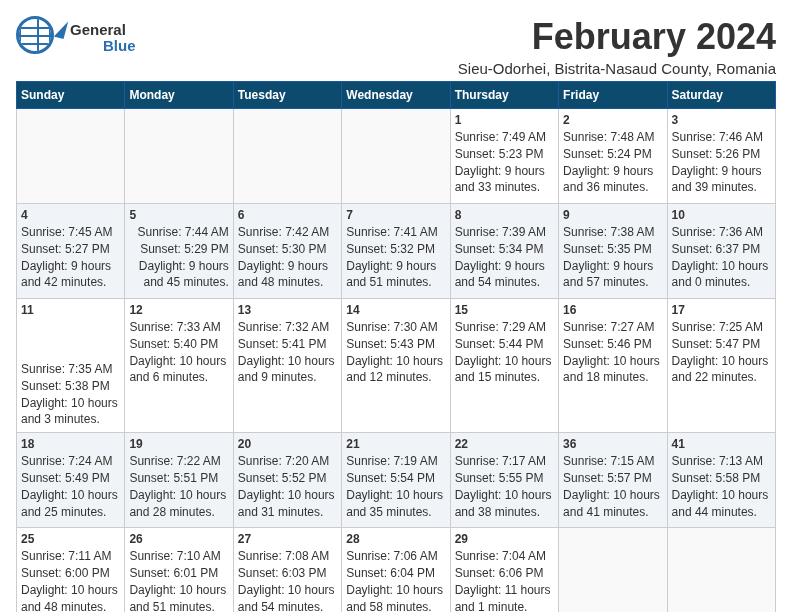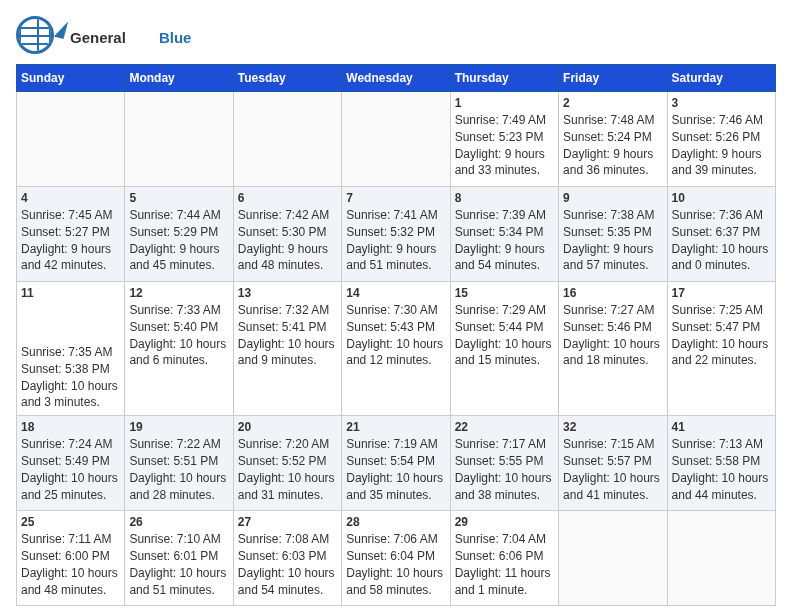--- a/index.html
+++ b/index.html
@@ -35,21 +35,21 @@
       font-size: 15px;
       color: #333;
       margin-top: 2px;
     }
     .calendar {
       width: 100%;
       border-collapse: collapse;
       font-size: 11px;
     }
     .calendar th {
-      background: #1d4ed8;
+      background: #0c4a6e;
       color: #fff;
       padding: 6px 4px;
       text-align: left;
       font-size: 12px;
       font-weight: bold;
       border: 1px solid #1a5a9a;
     }
     .calendar td {
       border: 1px solid #ccc;
       vertical-align: top;
@@ -87,26 +87,28 @@
         <div style="position:absolute; top:8px; left:0; width:100%; height:2px; background:#2a6fad;"></div>
         <div style="position:absolute; top:16px; left:0; width:100%; height:2px; background:#2a6fad;"></div>
         <div style="position:absolute; top:24px; left:0; width:100%; height:2px; background:#2a6fad;"></div>
         <div style="position:absolute; top:0; left:18px; width:2px; height:100%; background:#2a6fad;"></div>
         <div style="position:absolute; top:0; left:0; width:2px; height:100%; background:#2a6fad;"></div>
         <div style="position:absolute; top:0; right:0; width:2px; height:100%; background:#2a6fad;"></div>
       </div>
 
       <div style="position:absolute; top:4px; right:0; width:0; height:0; border-left:10px solid transparent; border-bottom:18px solid #2a6fad; transform:rotate(15deg);"></div>
     </div>
-    <div style="display:flex; flex-direction:row; line-height:1.1;">
+    <div style="display:flex; flex-direction:column; line-height:1.1;">
       <span class="logo-general" style="font-size:15px; font-weight:bold; color:#333;">General</span>
       <span class="logo-blue" style="font-size:15px; font-weight:bold; color:#2a6fad;margin-left:33px;">Blue</span>
     </div>
   </div>
   <div class="title-section">
+    <div class="month-title">February 2024</div>
+    <div class="location-title">Sieu-Odorhei, Bistrita-Nasaud County, Romania</div>
   </div>
 </div>
 
 <table class="calendar">
   <thead>
     <tr>
     <th>Sunday</th>
         <th>Monday</th>
         <th>Tuesday</th>
         <th>Wednesday</th>
@@ -146,21 +148,21 @@
       <tr class="row-shaded">
         <td>
           <div class="day-number">4</div>
           <div class="day-info" style="white-space: pre-line;">Sunrise: 7:45 AM
 Sunset: 5:27 PM
 Daylight: 9 hours
 and 42 minutes.</div>
         </td>
         <td>
           <div class="day-number">5</div>
-          <div class="day-info" style="white-space: pre-line;">Sunrise: 7:44 AM
+          <div class="day-info" style="white-space: pre-line; text-align: right;">Sunrise: 7:44 AM
 Sunset: 5:29 PM
 Daylight: 9 hours
 and 45 minutes.</div>
         </td>
         <td>
           <div class="day-number">6</div>
           <div class="day-info" style="white-space: pre-line;">Sunrise: 7:42 AM
 Sunset: 5:30 PM
 Daylight: 9 hours
 and 48 minutes.</div>
@@ -275,21 +277,21 @@
 and 35 minutes.</div>
         </td>
         <td>
           <div class="day-number">22</div>
           <div class="day-info" style="white-space: pre-line;">Sunrise: 7:17 AM
 Sunset: 5:55 PM
 Daylight: 10 hours
 and 38 minutes.</div>
         </td>
         <td>
-          <div class="day-number">32</div>
+          <div class="day-number">36</div>
           <div class="day-info" style="white-space: pre-line;">Sunrise: 7:15 AM
 Sunset: 5:57 PM
 Daylight: 10 hours
 and 41 minutes.</div>
         </td>
         <td>
           <div class="day-number">41</div>
           <div class="day-info" style="white-space: pre-line;">Sunrise: 7:13 AM
 Sunset: 5:58 PM
 Daylight: 10 hours

